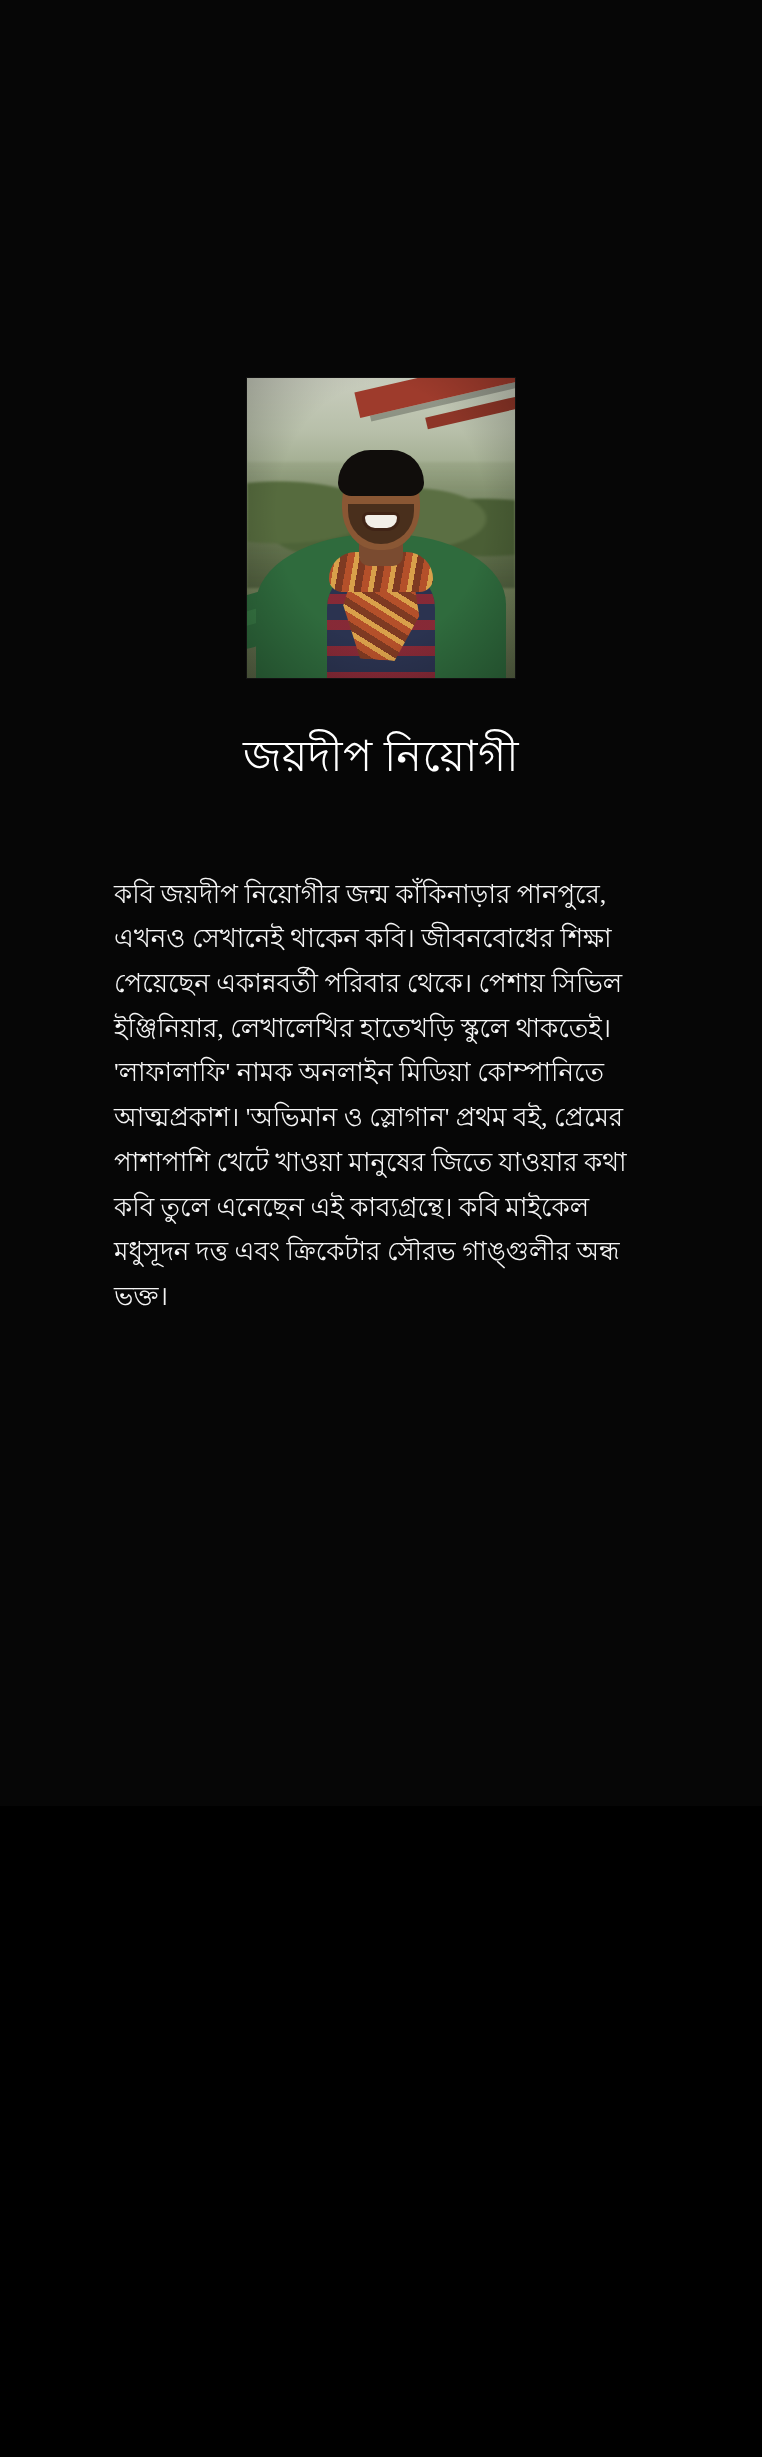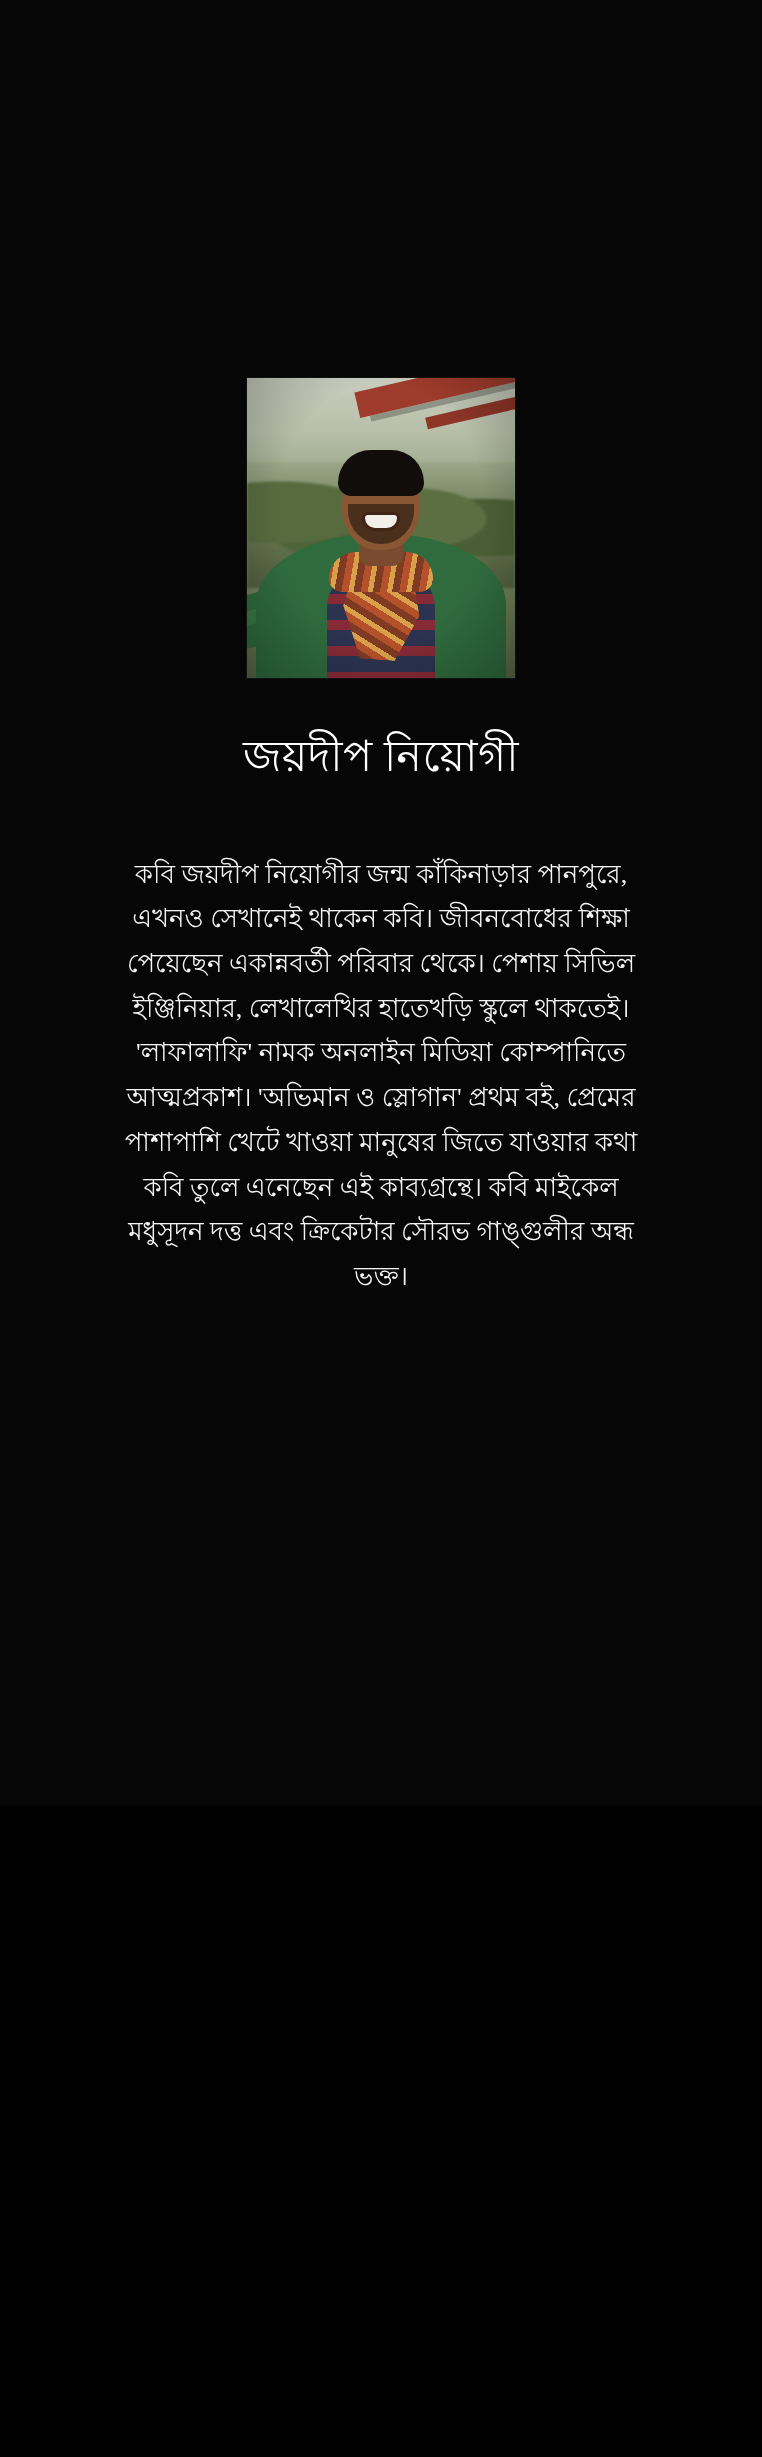--- a/index.html
+++ b/index.html
@@ -240,23 +240,22 @@
     margin-top: 52px;
     font-size: 43px;
     line-height: 1.25;
     font-weight: 400;
     letter-spacing: 0.5px;
     text-align: center;
     color: #ffffff;
   }
 
   .bio {
-    margin-top: 40px;
+    margin-top: 60px;
     width: 534px;
-    text-align: center;
     font-size: 26px;
     line-height: 1.72;
     color: #f4f4f4;
   }
   .bio p {
     margin: 0;
   }
 </style>
 </head>
 <body>

